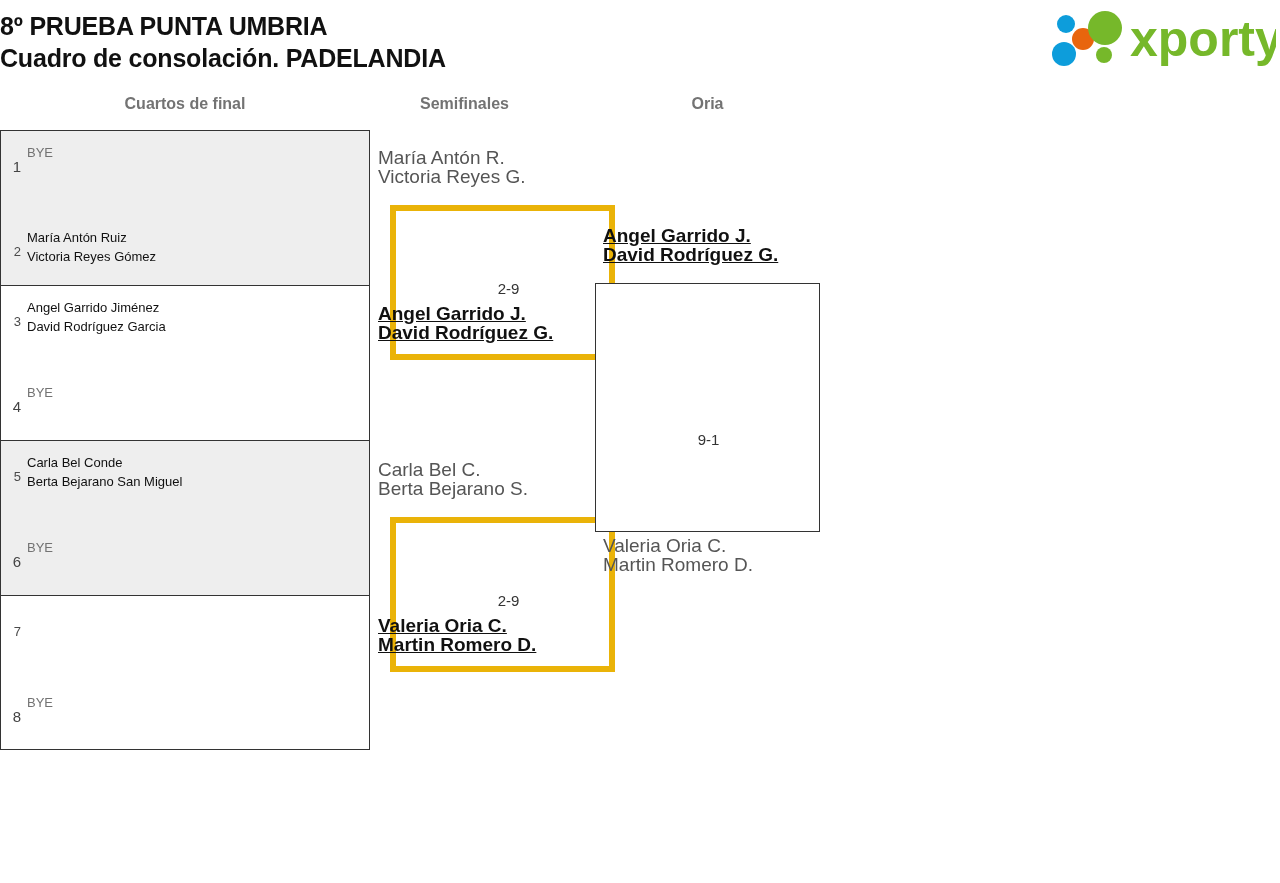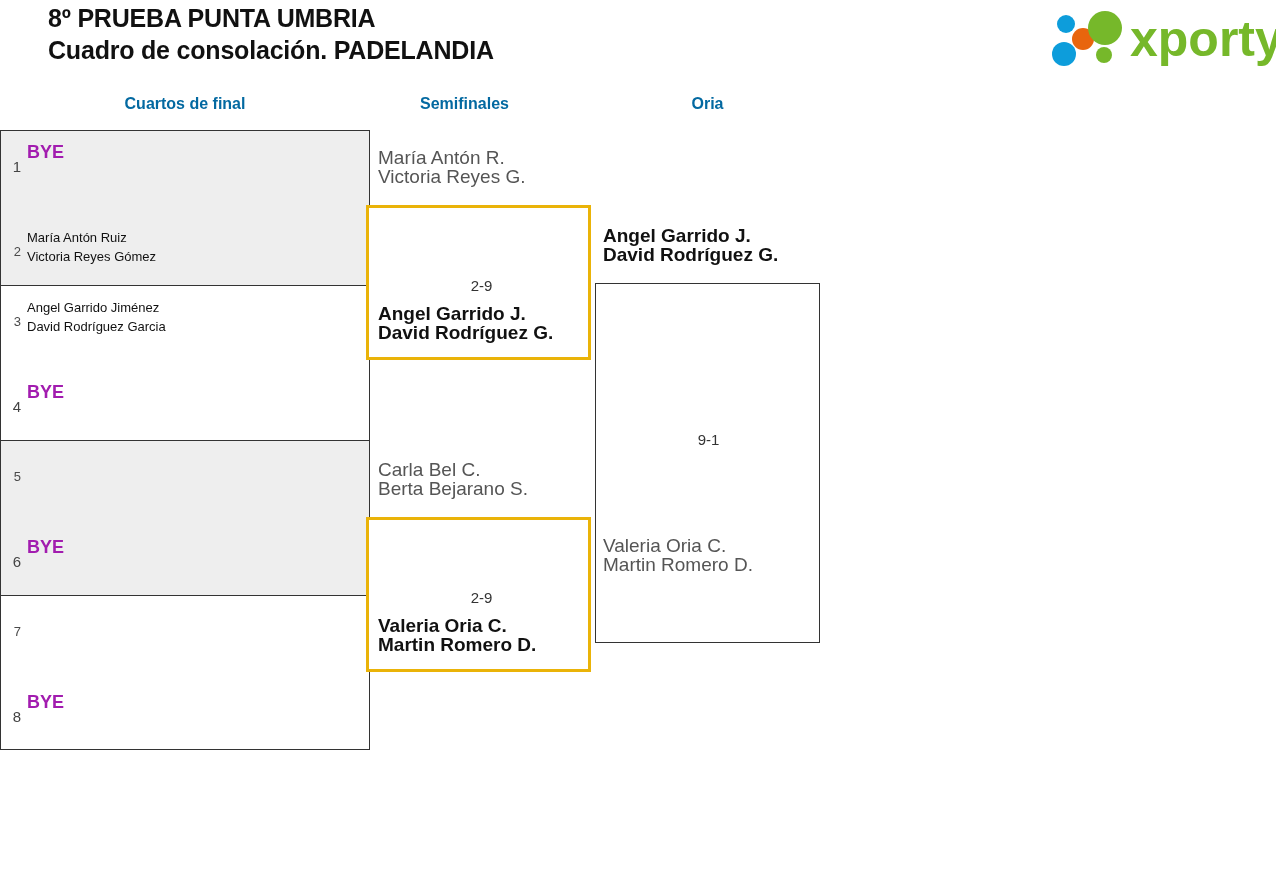--- a/index.html
+++ b/index.html
@@ -18,23 +18,22 @@
     position: relative;
     width: 1280px;
     height: 883px;
     background: #ffffff;
   }
 
   
   .title-block {
     position: absolute;
     left: 0px;
-    top: 2px;
+    top: 10px;
     width: 900px;
-    padding-left: 48px;
   }
   .title-line {
     font-size: 25px;
     font-weight: bold;
     line-height: 32px;
     letter-spacing: -0.2px;
     color: #111111;
     white-space: nowrap;
   }
 
@@ -46,21 +45,21 @@
     height: 62px;
   }
   .logo svg { display: block; }
 
   
   .col-header {
     position: absolute;
     top: 95px;
     font-size: 16px;
     font-weight: bold;
-    color: #0369a1;
+    color: #737373;
     text-align: center;
     white-space: nowrap;
   }
   #hdr-qf    { left: 0px;   width: 370px; }
   #hdr-sf    { left: 352px; width: 225px; }
   #hdr-final { left: 595px; width: 225px; }
 
   
   #bracket {
     position: absolute;
@@ -107,33 +106,32 @@
   .seed.bye-seed { font-size: 15px; color: #444444; }
 
   .names {
     font-size: 13px;
     line-height: 19px;
     color: #111111;
     white-space: nowrap;
   }
   .names .nm { display: block; }
   .names.bye {
-    font-size: 18px;
-    color: #a21caf;
+    font-size: 13px;
+    color: #737373;
     line-height: 19px;
-    font-weight: bold;
   }
 
   
   .sf-box {
     position: absolute;
-    left: 366px;
+    left: 390px;
     width: 225px;
     height: 155px;
-    border: 3px solid #eab308;
+    border: 6px solid #eab308;
     background: #ffffff;
     text-align: center;
   }
   .sf-score {
     position: absolute;
     top: 0px;
     left: 0px;
     width: 225px;
     height: 155px;
     display: flex;
@@ -144,29 +142,29 @@
   }
 
   
   .pair-label {
     position: absolute;
     font-size: 19px;
     line-height: 19px;
     white-space: nowrap;
   }
   .pair-label .nm { display: block; }
-  .pair-label.winner { color: #111111; font-weight: bold; }
+  .pair-label.winner { color: #111111; font-weight: bold; text-decoration: underline; }
   .pair-label.loser  { color: #555555; font-weight: normal; }
 
   
   .final-box {
     position: absolute;
     left: 595px;
     width: 225px;
-    height: 360px;
+    height: 249px;
     border: 1px solid #333333;
     background: #ffffff;
   }
   .final-score {
     position: absolute;
     top: 0px;
     left: 0px;
     width: 225px;
     height: 310px;
     display: flex;
@@ -233,20 +231,24 @@
         <span class="seed bye-seed">4</span>
         <span class="names bye">
           <span class="nm">BYE</span>
         </span>
       </div>
     </div>
 
     <div class="qf-box shaded" style="top:310px">
       <div class="slot top">
         <span class="seed">5</span>
+        <span class="names">
+          <span class="nm">Carla Bel Conde</span>
+          <span class="nm">Berta Bejarano San Miguel</span>
+        </span>
       </div>
       <div class="slot bottom">
         <span class="seed bye-seed">6</span>
         <span class="names bye">
           <span class="nm">BYE</span>
         </span>
       </div>
     </div>
 
     <div class="qf-box plain last" style="top:465px">

